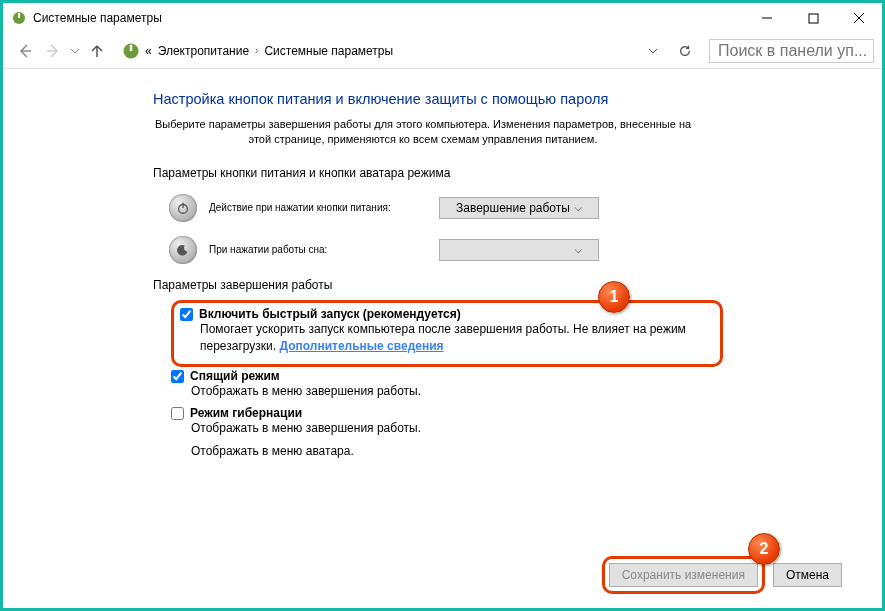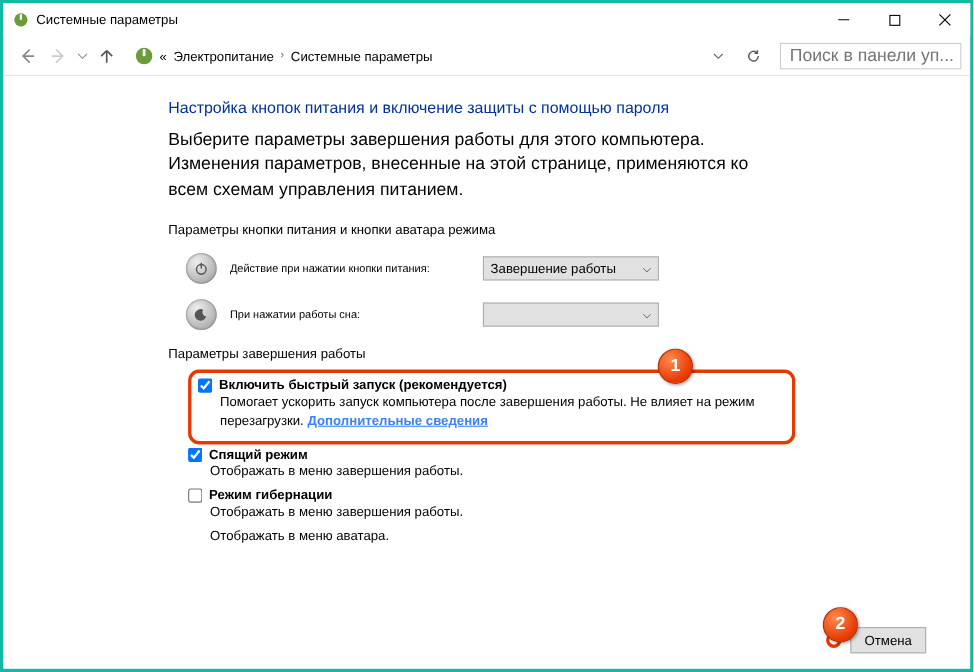--- a/index.html
+++ b/index.html
@@ -82,25 +82,26 @@
   .content {
     padding: 22px 0 0 150px;
     width: 720px;
   }
   .heading {
     color: #003399;
     font-size: 14.5px;
     margin-bottom: 10px;
   }
   .desc {
-    font-size: 16px;
+    font-size: 11px;
     color: #000;
     line-height: 1.4;
     margin-bottom: 18px;
     width: 540px;
+    text-align: center;
   }
   .section-label {
     font-size: 12px;
     margin-bottom: 14px;
   }
   .row-option {
     display: flex;
     align-items: center;
     margin: 8px 0 14px 16px;
   }
@@ -112,21 +113,21 @@
     margin-right: 12px;
     box-shadow: inset 0 0 2px #555;
   }
   .pwr-icon svg { width: 14px; height: 14px; }
   .row-option .lbl { width: 230px; font-size: 10px; }
   .dropdown {
     width: 160px; height: 22px;
     border: 1px solid #adadad;
     background: #e1e1e1;
     display: flex; align-items: center; justify-content: space-between;
-    padding: 0 6px;
+    padding: 0 16px;
     font-size: 12px;
   }
   .dropdown .chev { font-size: 10px; color: #333; }
   .section-label2 {
     font-size: 12px;
     margin: 6px 0 8px 0;
   }
   .check-group { margin-left: 18px; }
   .check-item { margin-bottom: 6px; }
   .check-line { display: flex; align-items: flex-end; }
@@ -343,17 +344,18 @@
       <div class="check-item">
         <div class="check-desc">Отображать в меню аватара.</div>
       </div>
 
     </div>
   </div>
 
   <div class="footer">
     <div class="redbox2">
       <div class="badge badge2">2</div>
+      <div class="btn disabled">Сохранить изменения</div>
     </div>
     <div class="btn">Отмена</div>
   </div>
 
 </div>
 
 </body></html>

